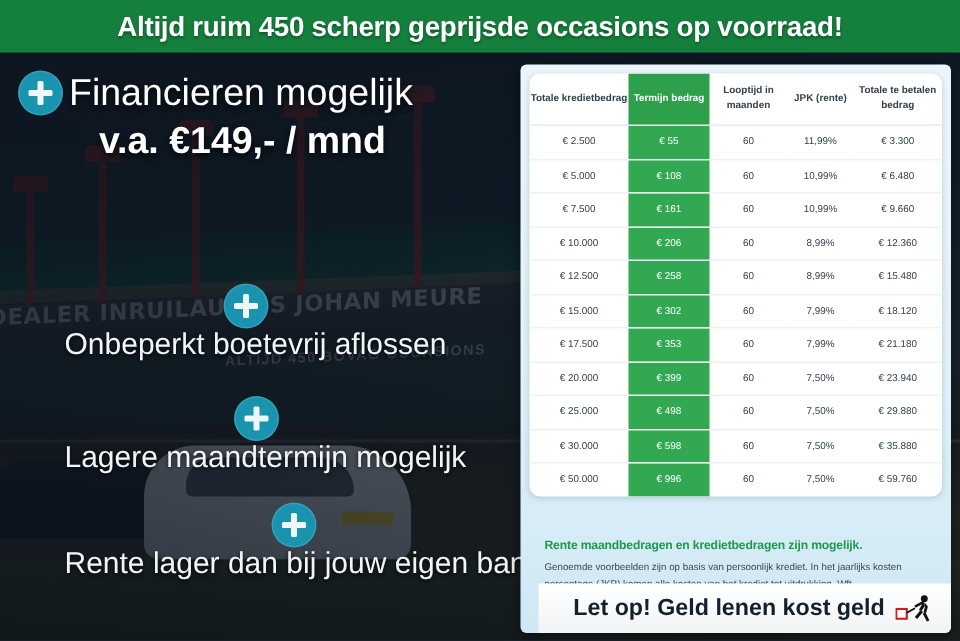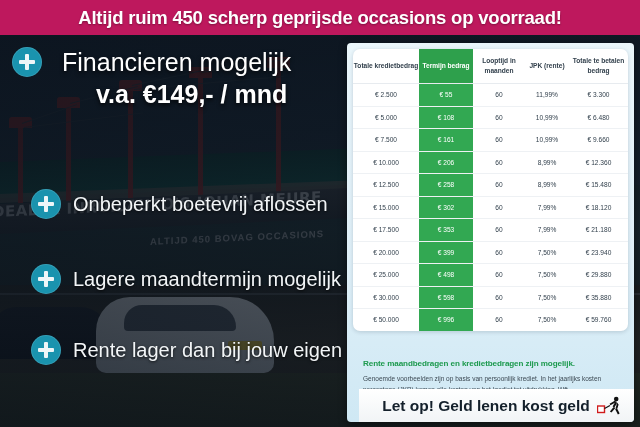--- a/index.html
+++ b/index.html
@@ -6,21 +6,21 @@
   body{
     width:640px;height:427px;overflow:hidden;
     font-family:"Liberation Sans",sans-serif;
     background:#10202e;
   }
   .banner{position:relative;width:640px;height:427px;overflow:hidden;}
 
   
   .topbar{
     position:absolute;left:0;top:0;width:640px;height:35px;
-    background:#be185d;
+    background:#15803d;
     display:flex;align-items:center;justify-content:center;
     z-index:40;
   }
   .topbar-text{
     color:#ffffff;font-size:18.5px;font-weight:bold;letter-spacing:-0.2px;
     text-shadow:0 1px 2px rgba(0,0,0,.35);white-space:nowrap;
   }
 
   
   .photo{
@@ -100,43 +100,43 @@
     position:absolute;left:0;top:338px;width:640px;height:54px;
     background:linear-gradient(#3a4028,#2a2f1d);opacity:.9;
   }
   .dim{
     position:absolute;left:0;top:0;width:640px;height:392px;
     background:linear-gradient(90deg,rgba(10,18,28,.78) 0%,rgba(10,18,28,.72) 52%,rgba(10,18,28,.55) 100%);
   }
 
   
   .bullets{position:absolute;left:0;top:35px;width:350px;height:392px;z-index:20;}
-  .bullet{position:absolute;display:flex;align-items:center;}
+  .bullet{position:absolute;display:flex;align-items:center;flex-direction:column;}
   .plus{
     width:30px;height:30px;border-radius:50%;
     background:#1a93ae;flex:0 0 auto;position:relative;
     box-shadow:0 0 0 1px rgba(255,255,255,.12) inset;
   }
   .plus:before,.plus:after{
     content:"";position:absolute;background:#eef6f8;border-radius:1px;
   }
   .plus:before{left:50%;top:7px;width:4px;height:16px;margin-left:-2px;}
   .plus:after{top:50%;left:7px;height:4px;width:16px;margin-top:-2px;}
   .btxt{
     margin-left:12px;color:#f2f5f7;font-size:20px;font-weight:normal;
     text-shadow:0 1px 3px rgba(0,0,0,.75);white-space:nowrap;
   }
   .headline-wrap{position:absolute;left:12px;top:12px;width:330px;}
   .headline-row{display:flex;align-items:center;}
   .headline1{
-    margin-left:20px;color:#ffffff;font-size:25px;font-weight:normal;
+    margin-left:4px;color:#ffffff;font-size:25px;font-weight:normal;
     text-shadow:0 2px 4px rgba(0,0,0,.8);white-space:nowrap;
   }
   .headline2{
-    margin-left:84px;margin-top:3px;color:#ffffff;font-size:25px;font-weight:bold;
+    margin-left:54px;margin-top:3px;color:#ffffff;font-size:25px;font-weight:bold;
     text-shadow:0 2px 4px rgba(0,0,0,.8);white-space:nowrap;
   }
 
   
   .panel{
     position:absolute;left:347px;top:43px;width:287px;height:379px;z-index:30;
     background:linear-gradient(#eaf6fb 0%,#dff0f8 58%,#cfe8f4 100%);
     border-radius:4px;
     box-shadow:0 2px 9px rgba(0,0,0,.45);
     overflow:hidden;

